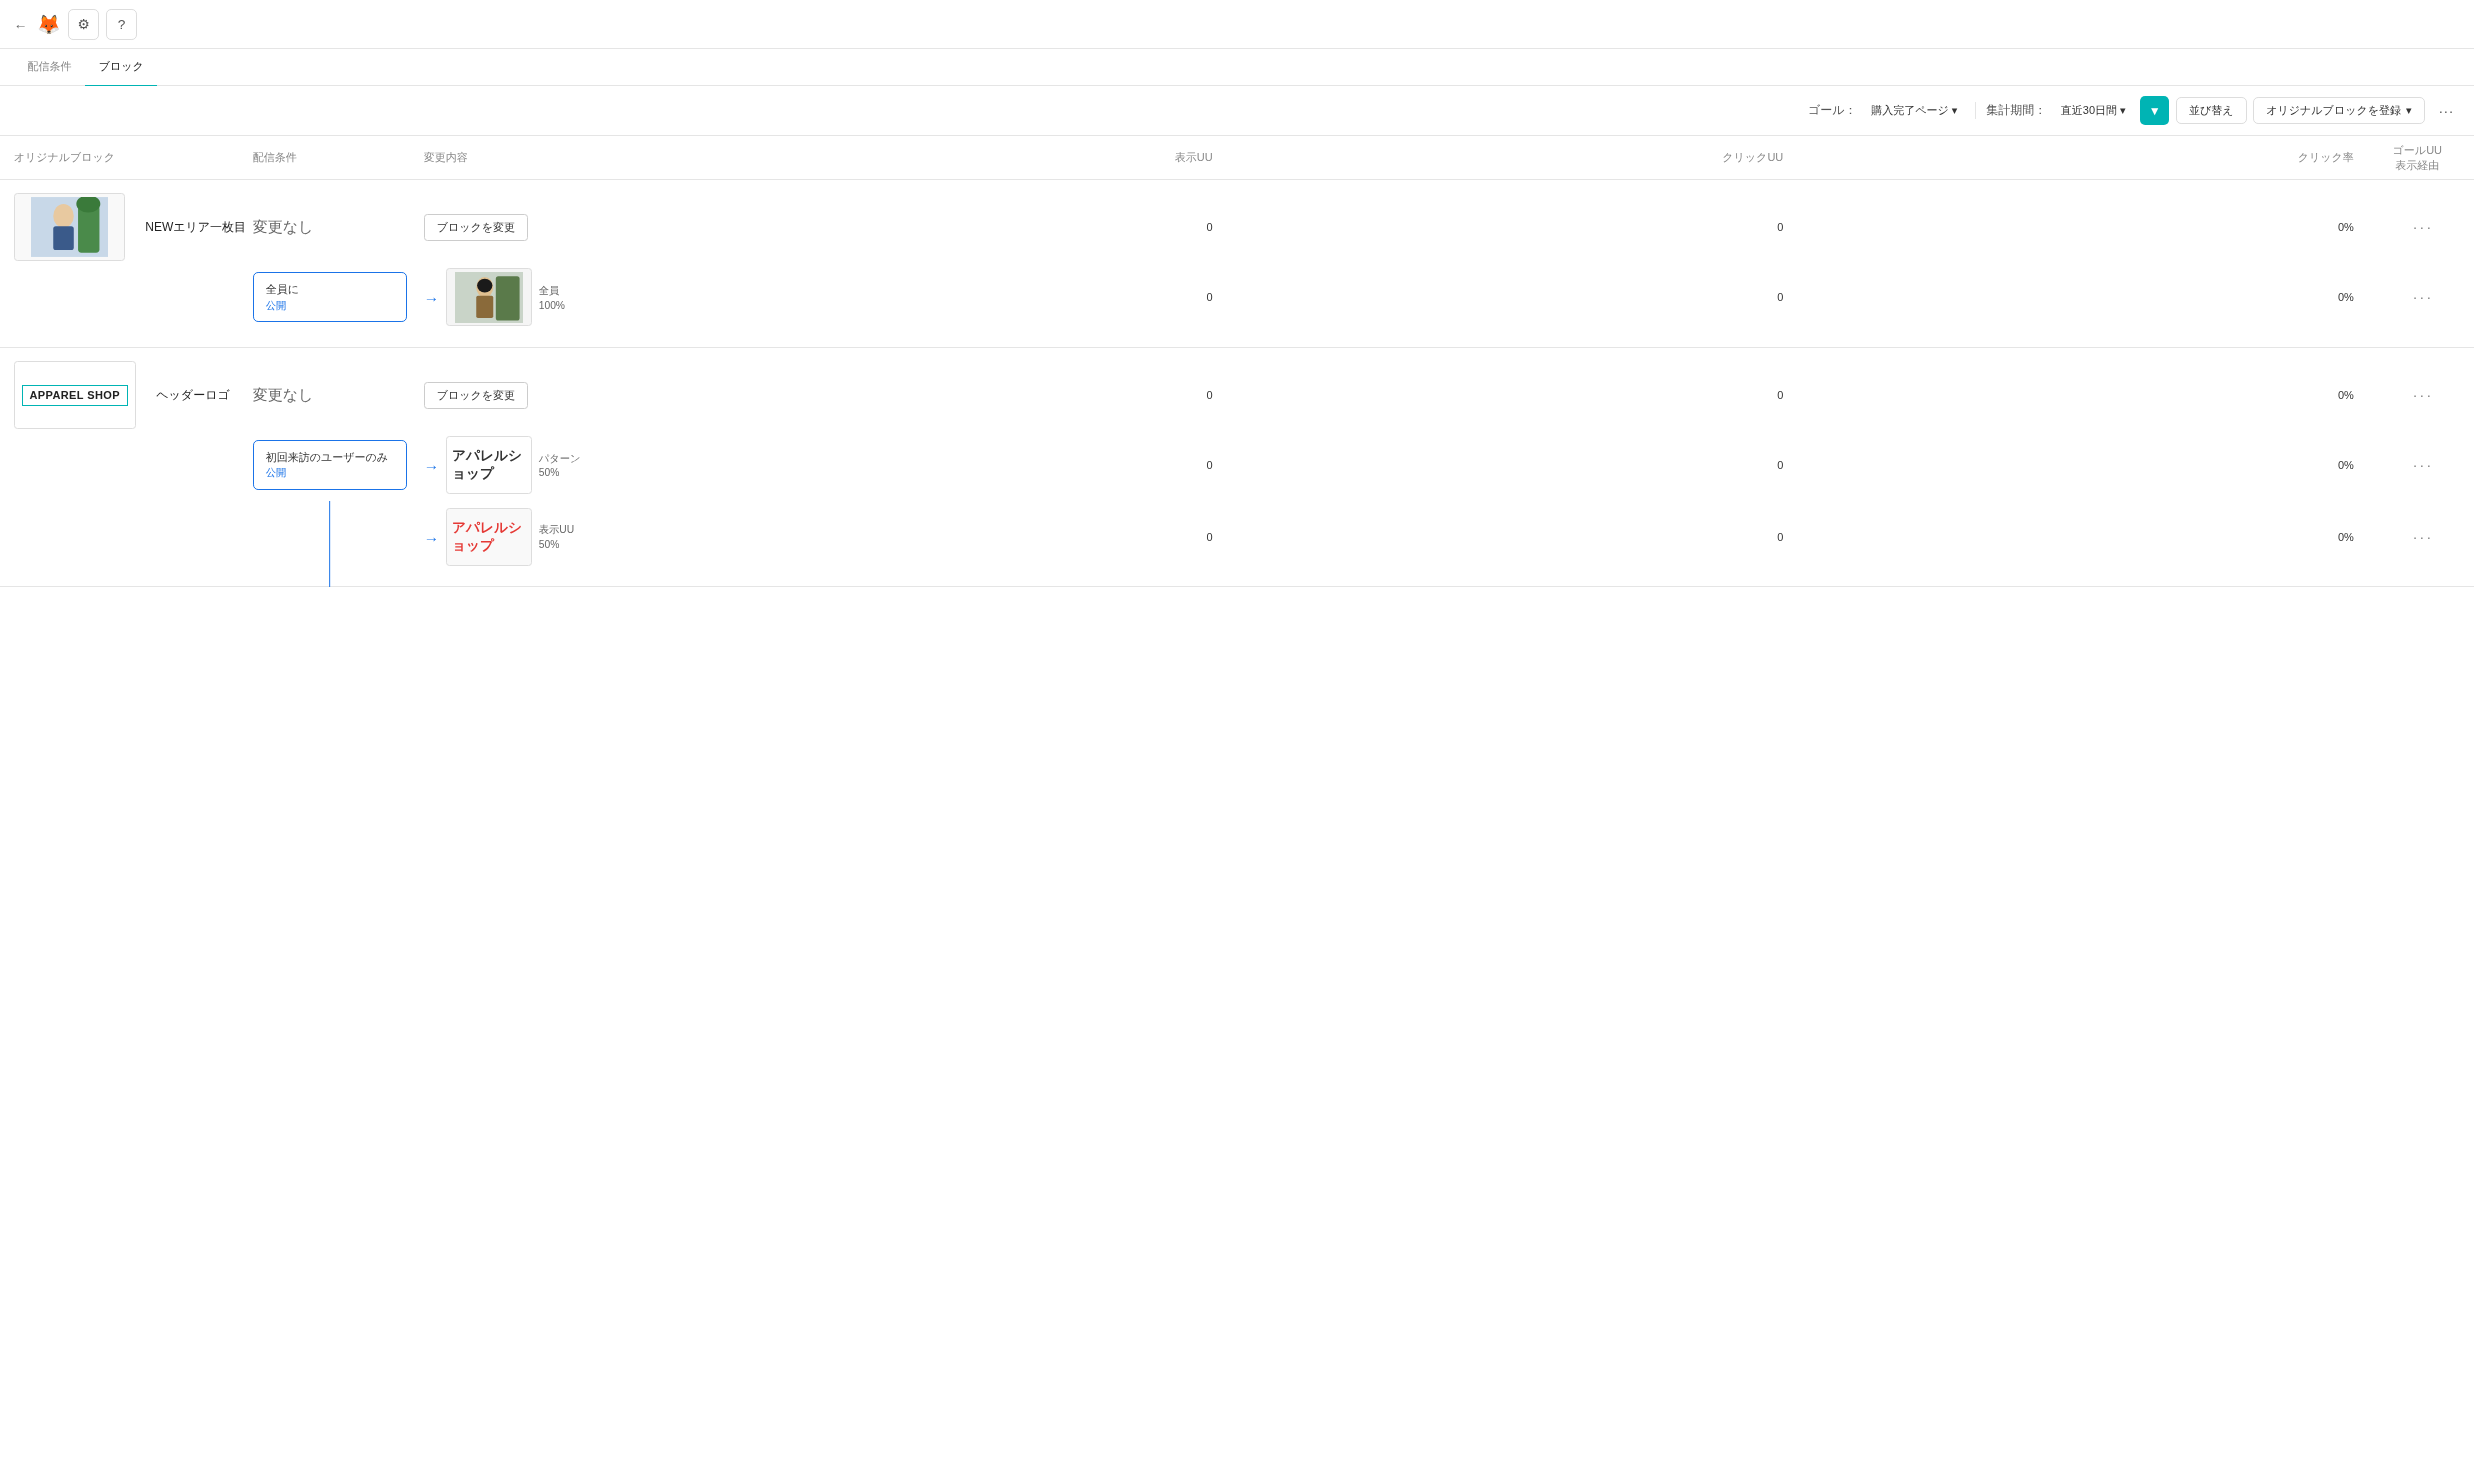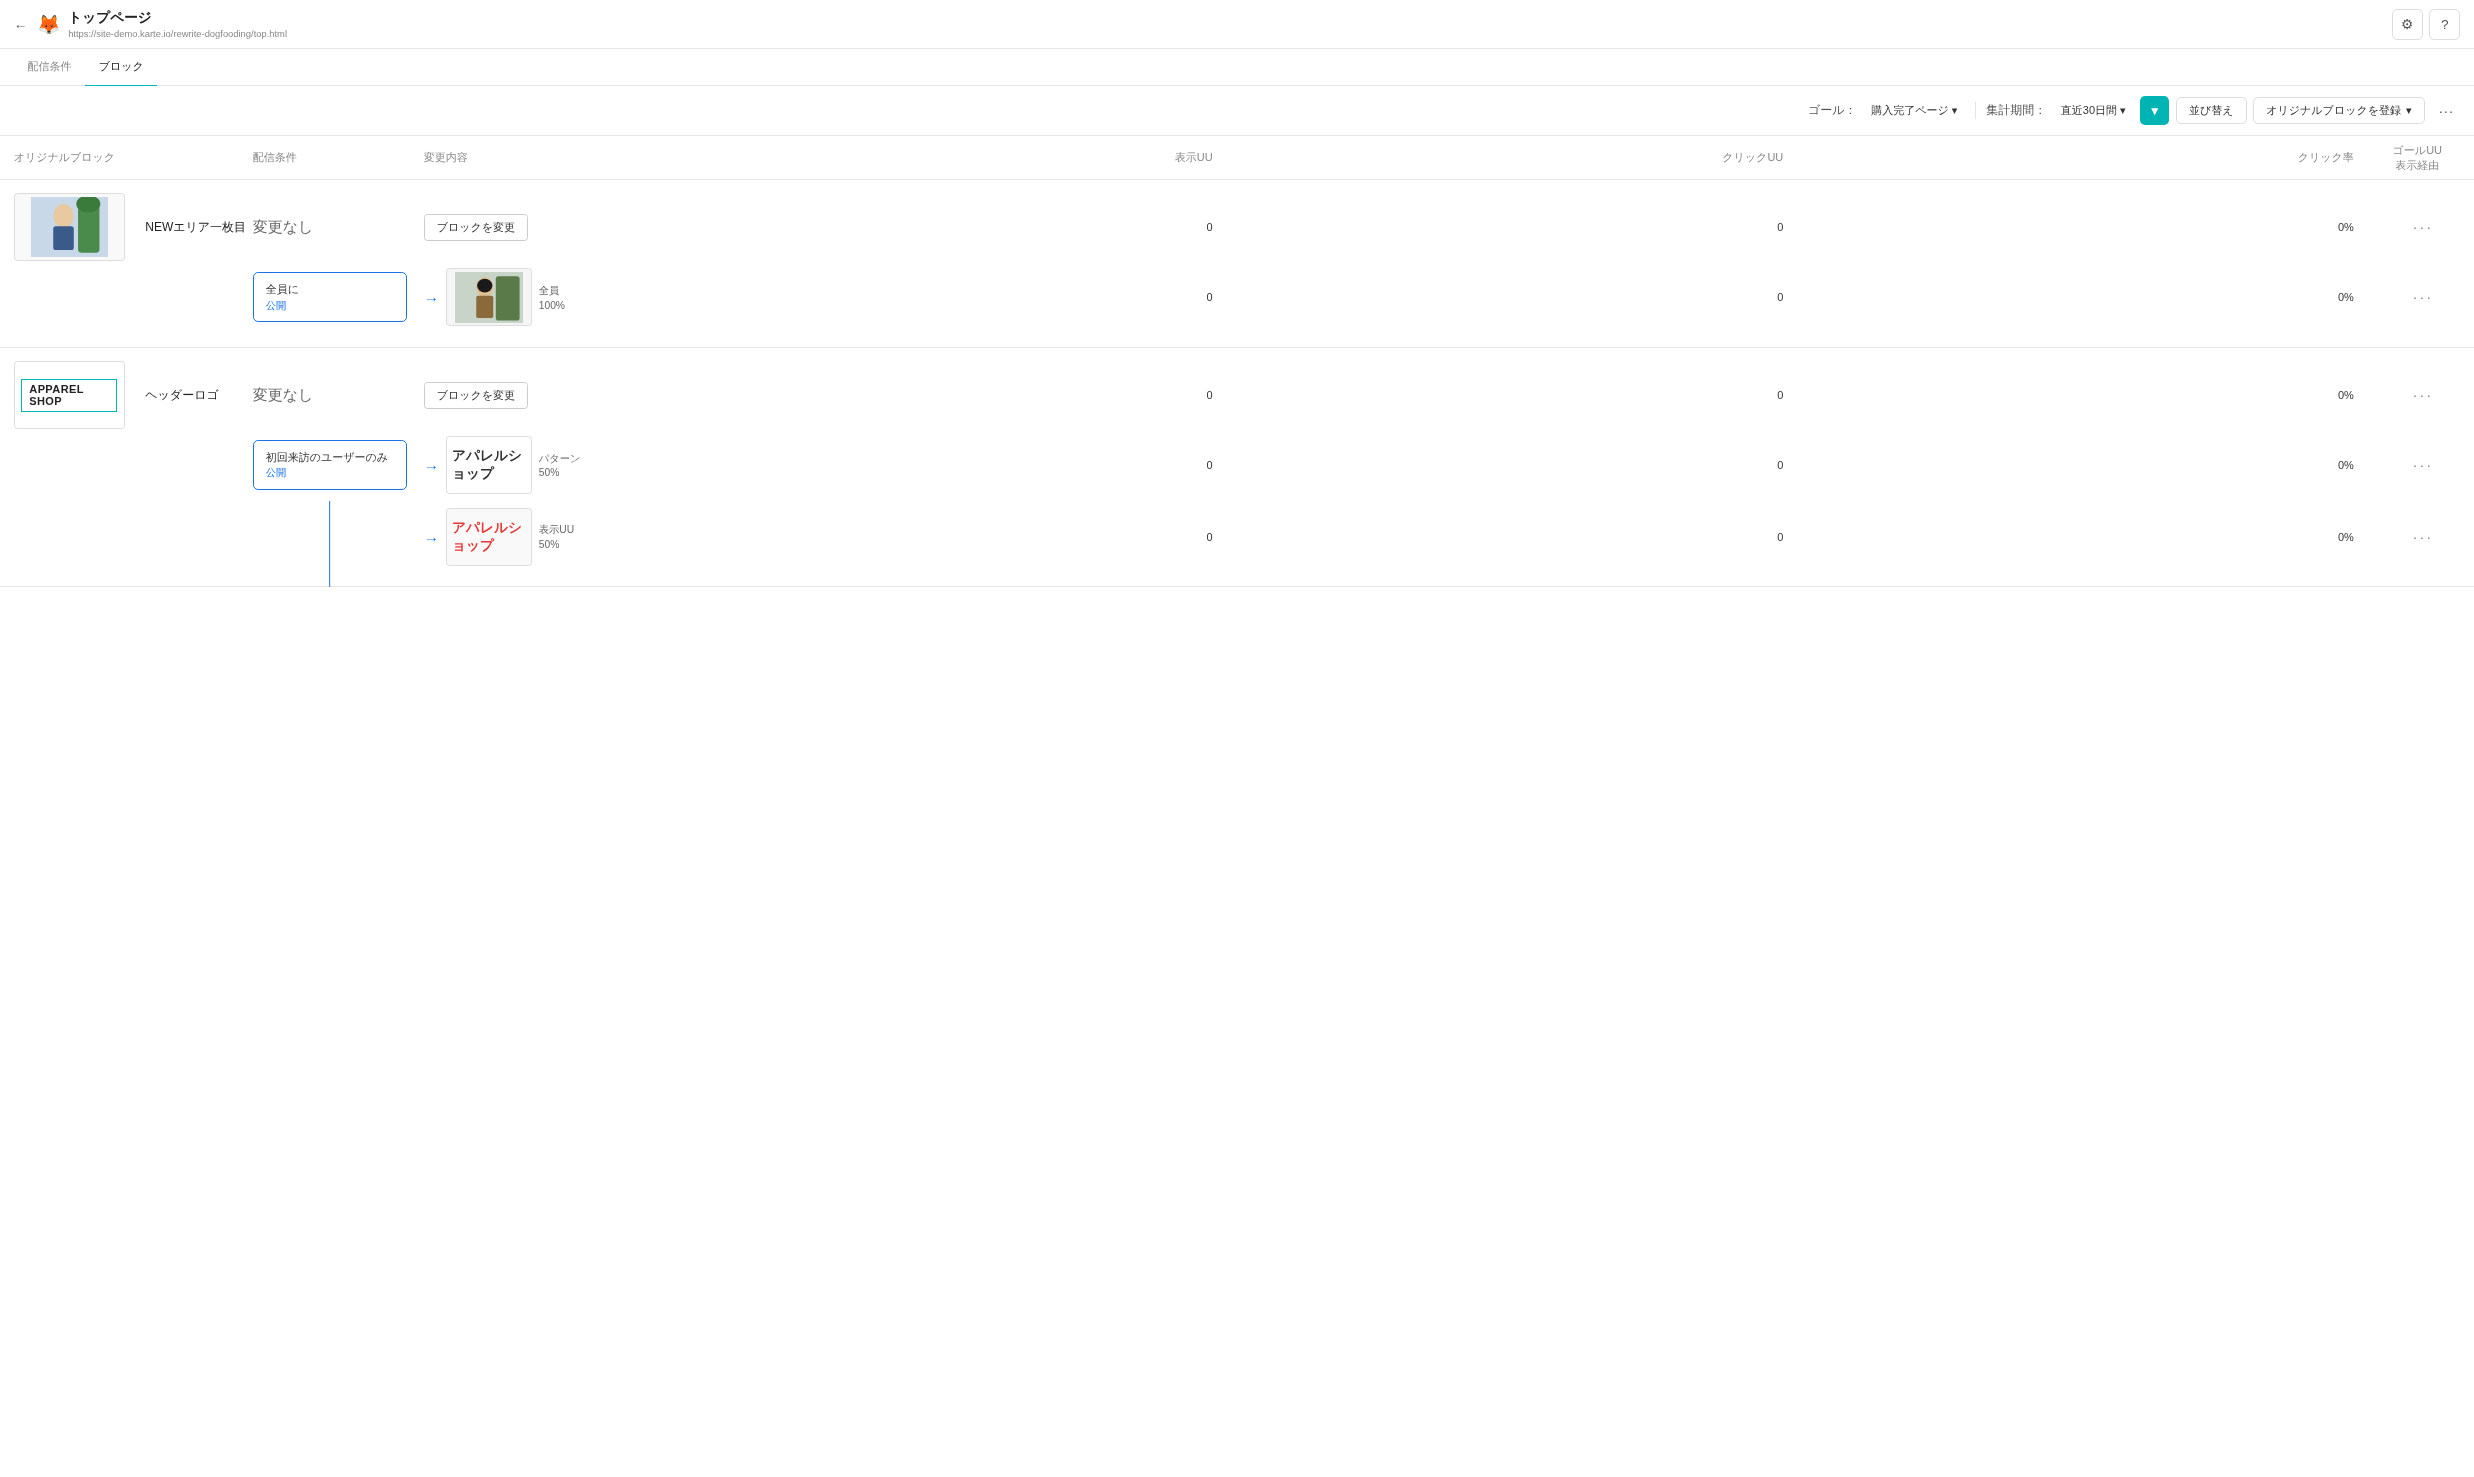--- a/index.html
+++ b/index.html
@@ -126,41 +126,37 @@
       display: inline-block;
     }
 
     
     .logo-text-preview {
       font-size: 13.7px; font-weight: 700; color: #333;
     }
     .logo-text-preview.red { color: #e53935; }
 
     .block-thumb-apparel {
-      width: 111px; height: 68px; border: 0.9px solid #ddd;
+      width: 122px; height: 68px; border: 0.9px solid #ddd;
       border-radius: 3.4px; display: flex; align-items: center;
       justify-content: center; background: #fff; padding: 6.8px;
     }
 
     
     .dots-btn {
       background: none; border: none; font-size: 15.4px; cursor: pointer;
       color: #888; letter-spacing: 1.7px; padding: 3.4px 6.8px;
     }
   </style>
 </head>
 <body>
 
 <div class="top-bar">
   <button class="top-bar-back">←</button>
   <span class="top-bar-icon">🦊</span>
-  <div class="top-bar-info">
-    <div class="top-bar-title">トップページ</div>
-    <div class="top-bar-url">https://site-demo.karte.io/rewrite-dogfooding/top.html</div>
-  </div>
   <div class="top-bar-actions">
     <button class="icon-btn">
       <span>⚙</span>
     </button>
     <button class="icon-btn">
       <span>?</span>
     </button>
   </div>
 </div>
 

